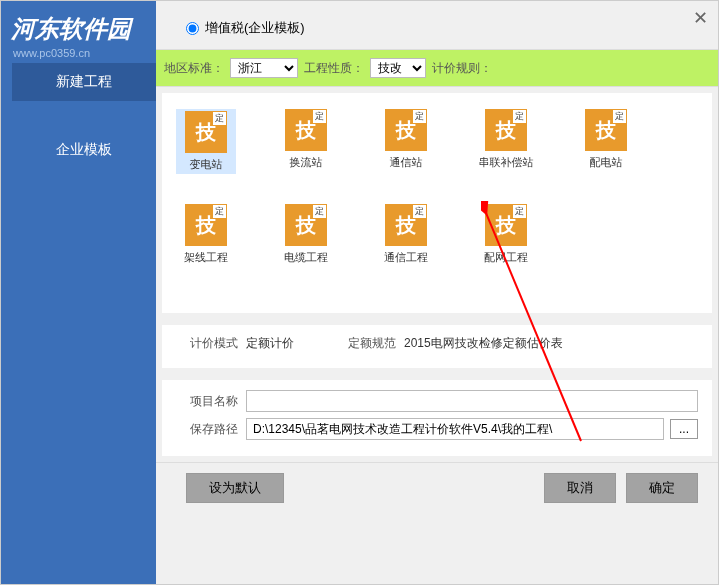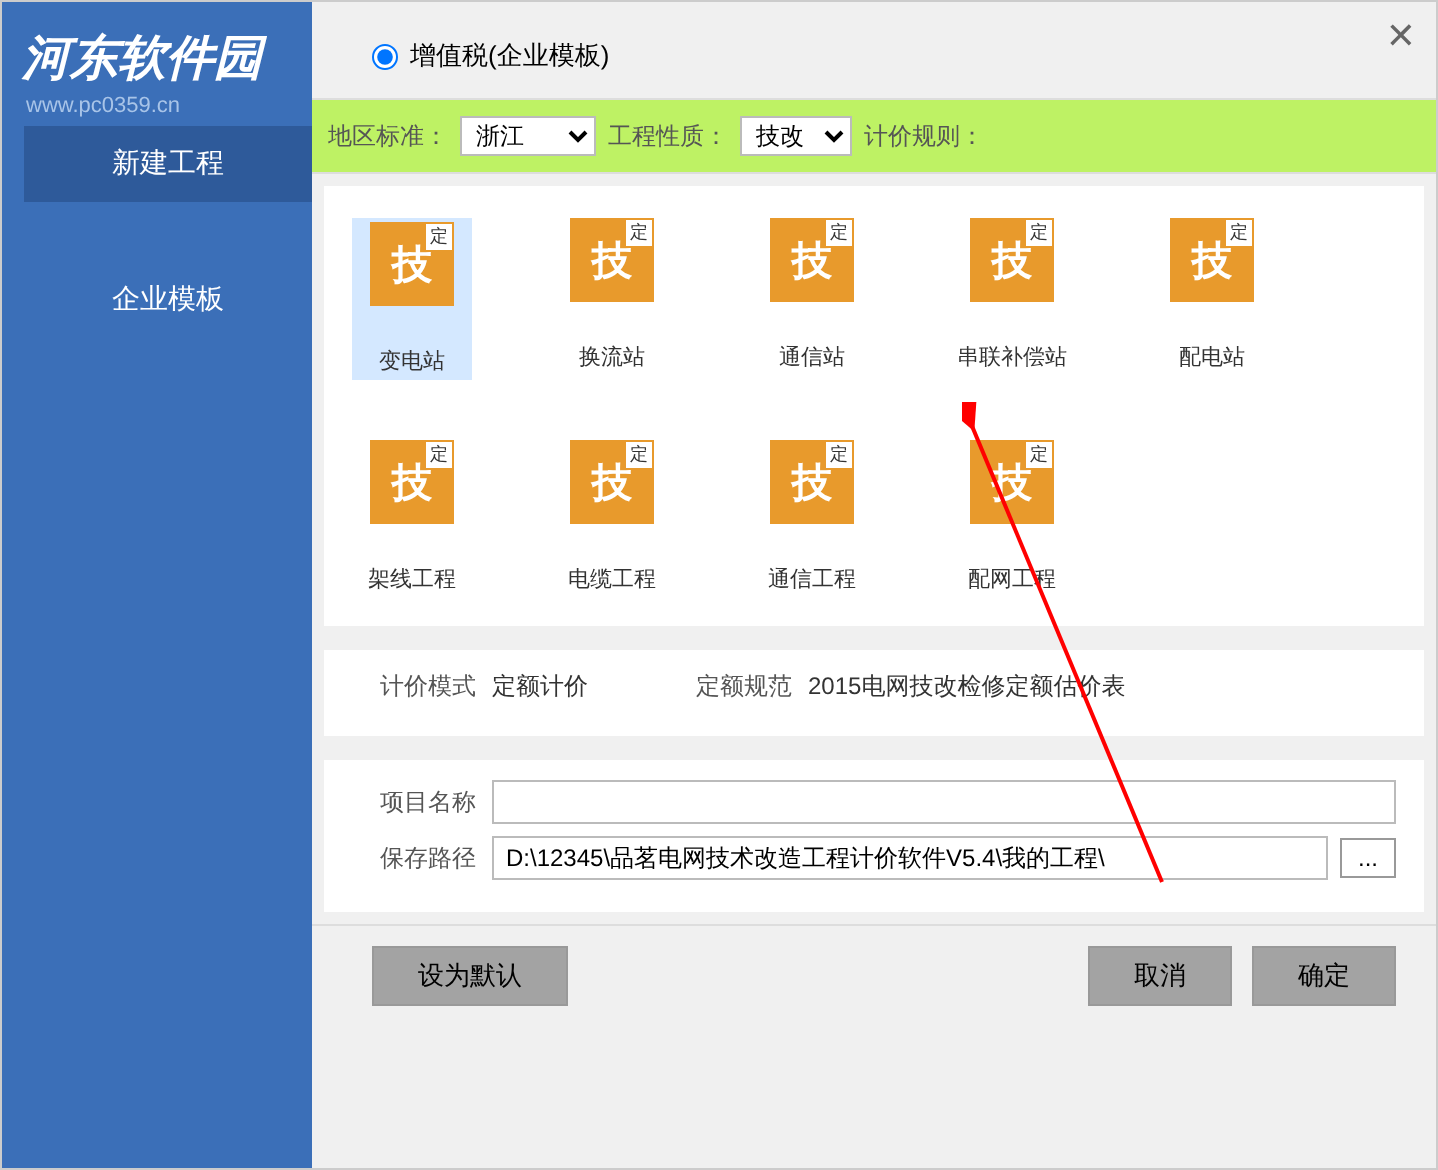--- a/index.html
+++ b/index.html
@@ -17,21 +17,21 @@
     .filters { padding: 8px 8px; display: flex; align-items: center; gap: 6px; font-size: 12px; border-top: 1px solid #ddd; border-bottom: 1px solid #ddd; background: #bef264; }
     .filters label { color: #555; }
     .filters select { font-size: 12px; padding: 1px 3px; border: 1px solid #bbb; background: #fff; }
     .icon-area { background: #fff; margin: 6px; padding: 16px 14px; min-height: 220px; }
     .icon-grid { display: flex; flex-wrap: wrap; gap: 30px 40px; }
     .icon-item { display: flex; flex-direction: column; align-items: center; width: 60px; cursor: pointer; }
     .icon-item.selected { background: #d4e8ff; padding: 2px; }
     .icon-box { width: 42px; height: 42px; background: #e89a2c; position: relative; display: flex; align-items: center; justify-content: center; }
     .icon-box .ch { color: #fff; font-size: 20px; font-weight: bold; }
     .icon-box .corner { position: absolute; top: 1px; right: 1px; background: #fff; color: #333; font-size: 9px; padding: 0 2px; }
-    .icon-label { font-size: 11px; color: #333; margin-top: 20px; text-align: right; white-space: nowrap; }
+    .icon-label { font-size: 11px; color: #333; margin-top: 4px; text-align: right; white-space: nowrap; }
     .form-area { background: #fff; margin: 6px; padding: 10px 14px; }
     .form-row { display: flex; align-items: center; margin-bottom: 6px; font-size: 12px; }
     .form-row .lbl { width: 70px; color: #555; text-align: right; padding-right: 8px; }
     .form-row .val { flex: 1; color: #333; }
     .form-row input[type="text"] { flex: 1; border: 1px solid #bbb; padding: 3px 6px; font-size: 12px; background: #fff; }
     .browse-btn { margin-left: 6px; padding: 2px 8px; border: 1px solid #999; background: #fff; cursor: pointer; font-size: 12px; }
     .two-col { display: flex; gap: 40px; }
     .two-col > div { display: flex; align-items: center; }
     .footer { padding: 10px 20px; display: flex; align-items: center; border-top: 1px solid #ddd; background: #f0f0f0; }
     .btn { padding: 5px 22px; border: 1px solid #999; background: #a3a3a3; font-size: 13px; cursor: pointer; margin-left: 10px; }

